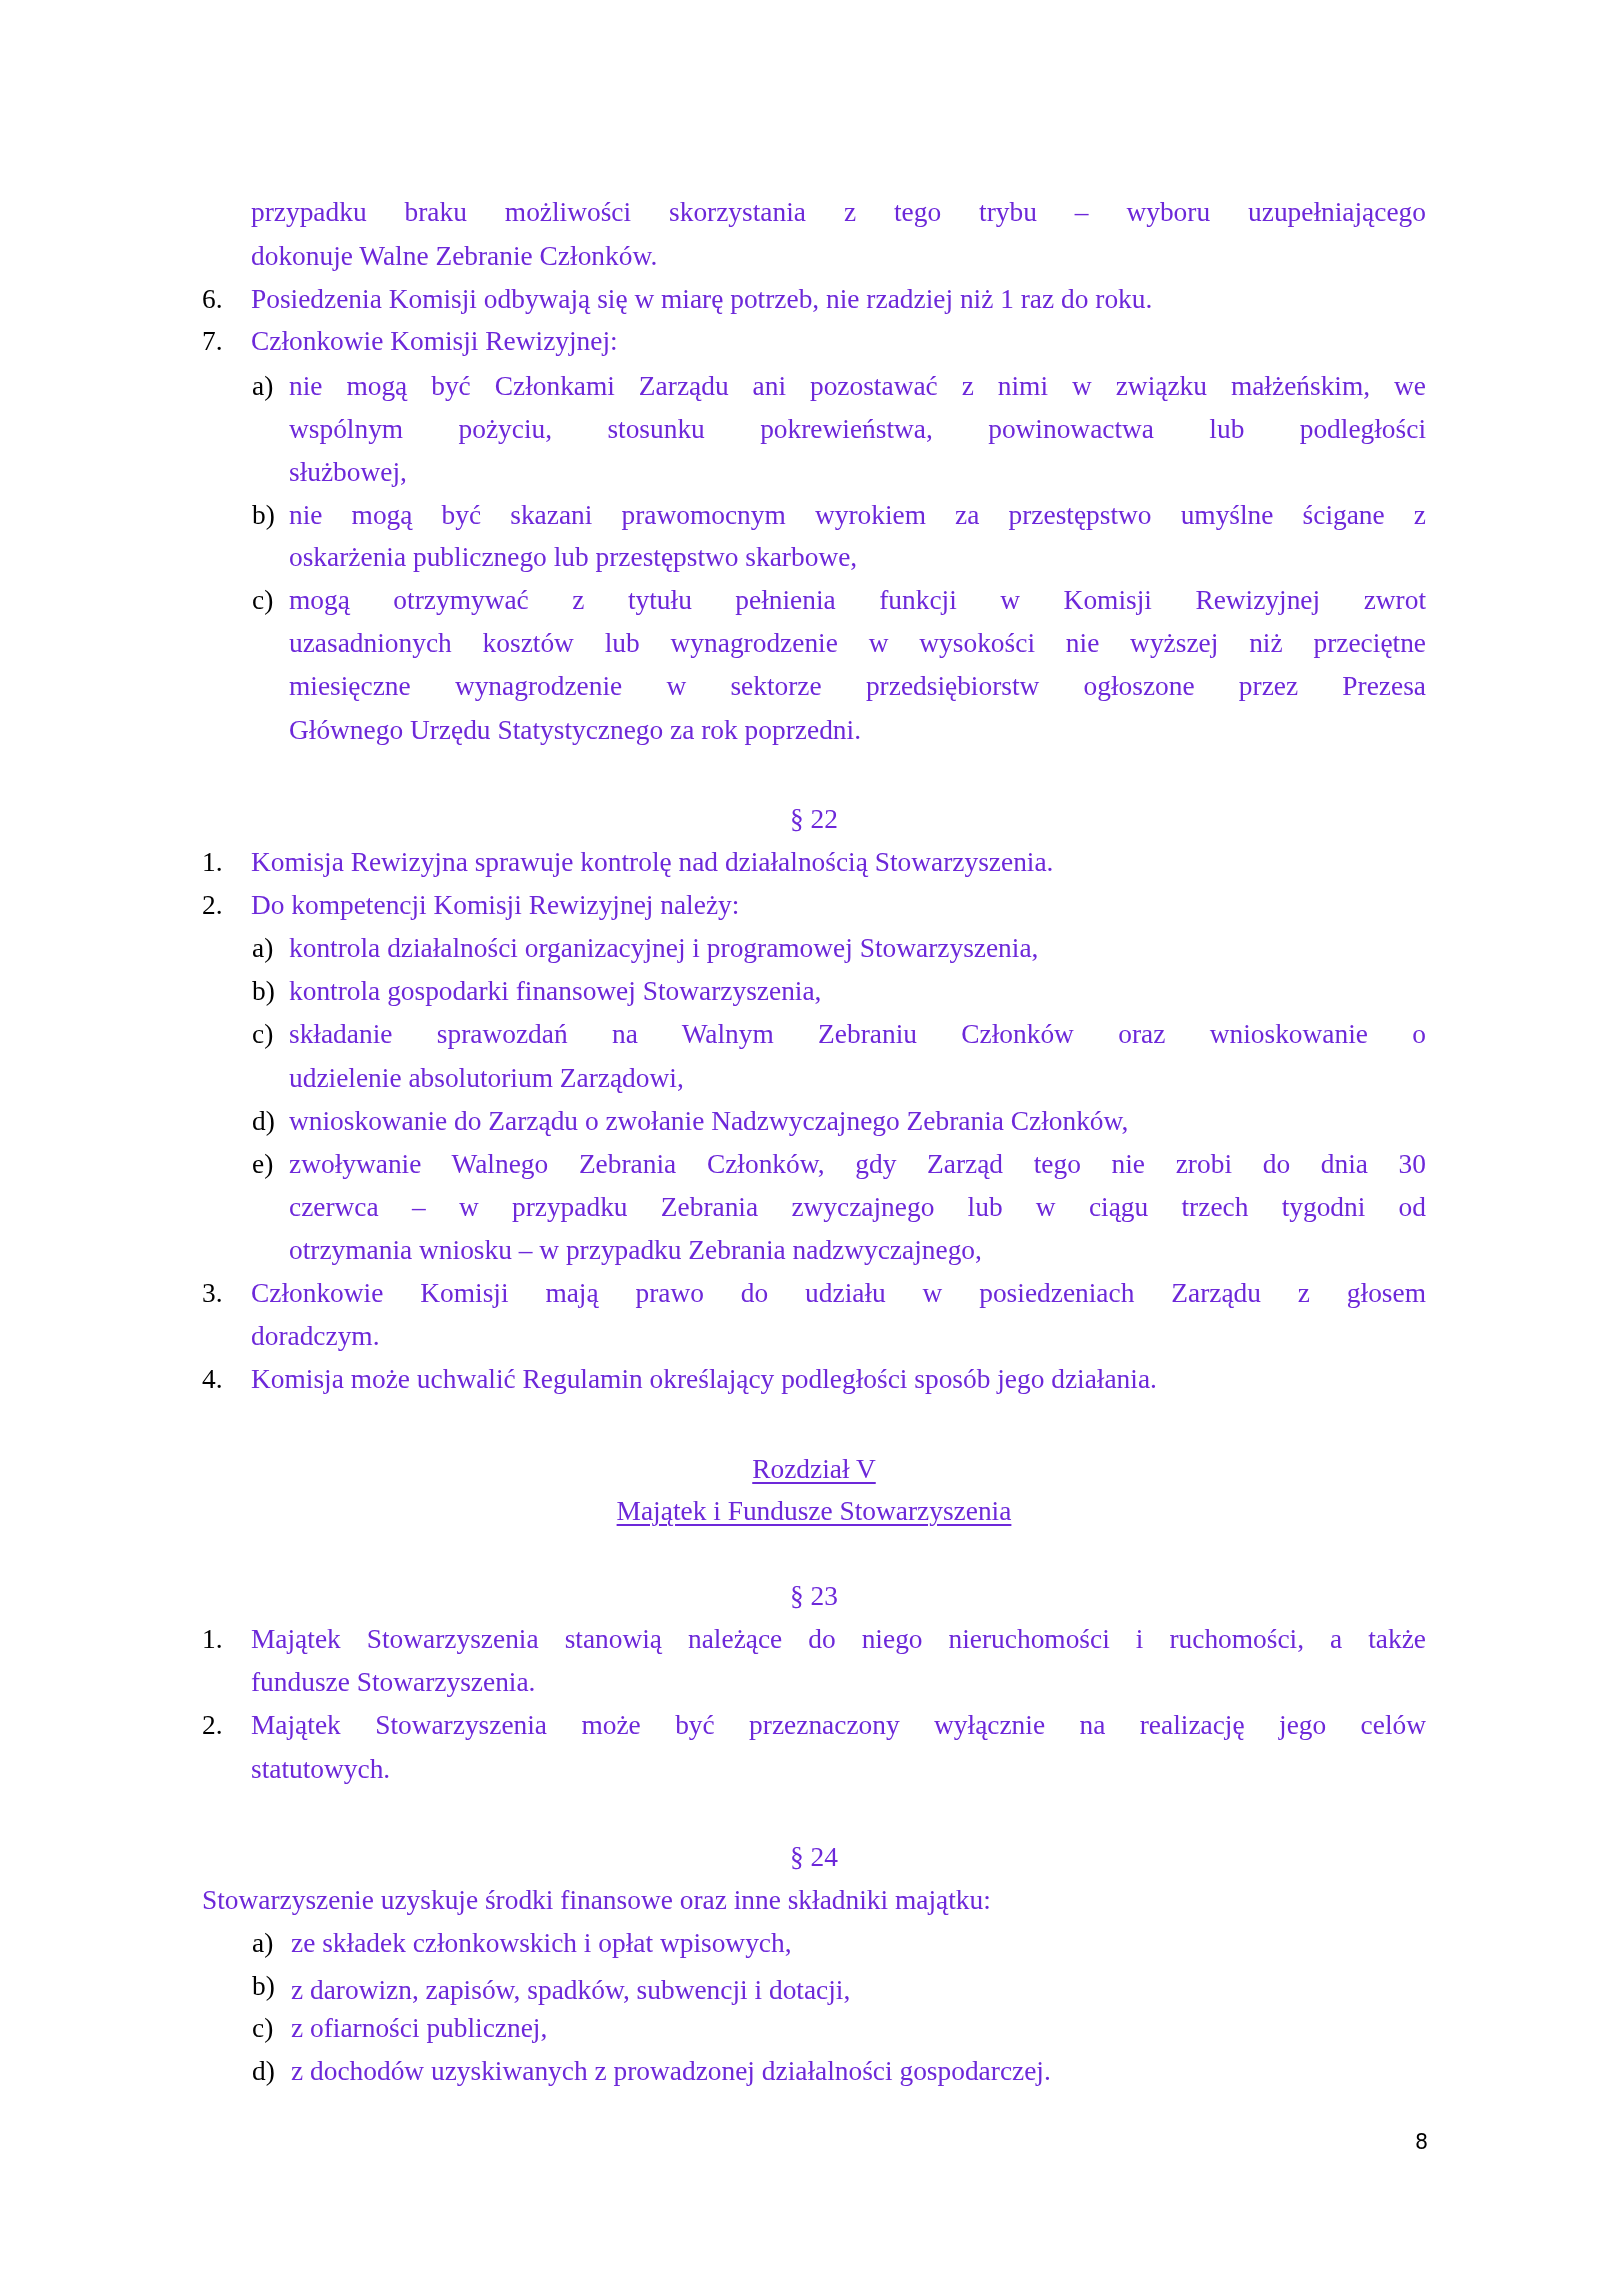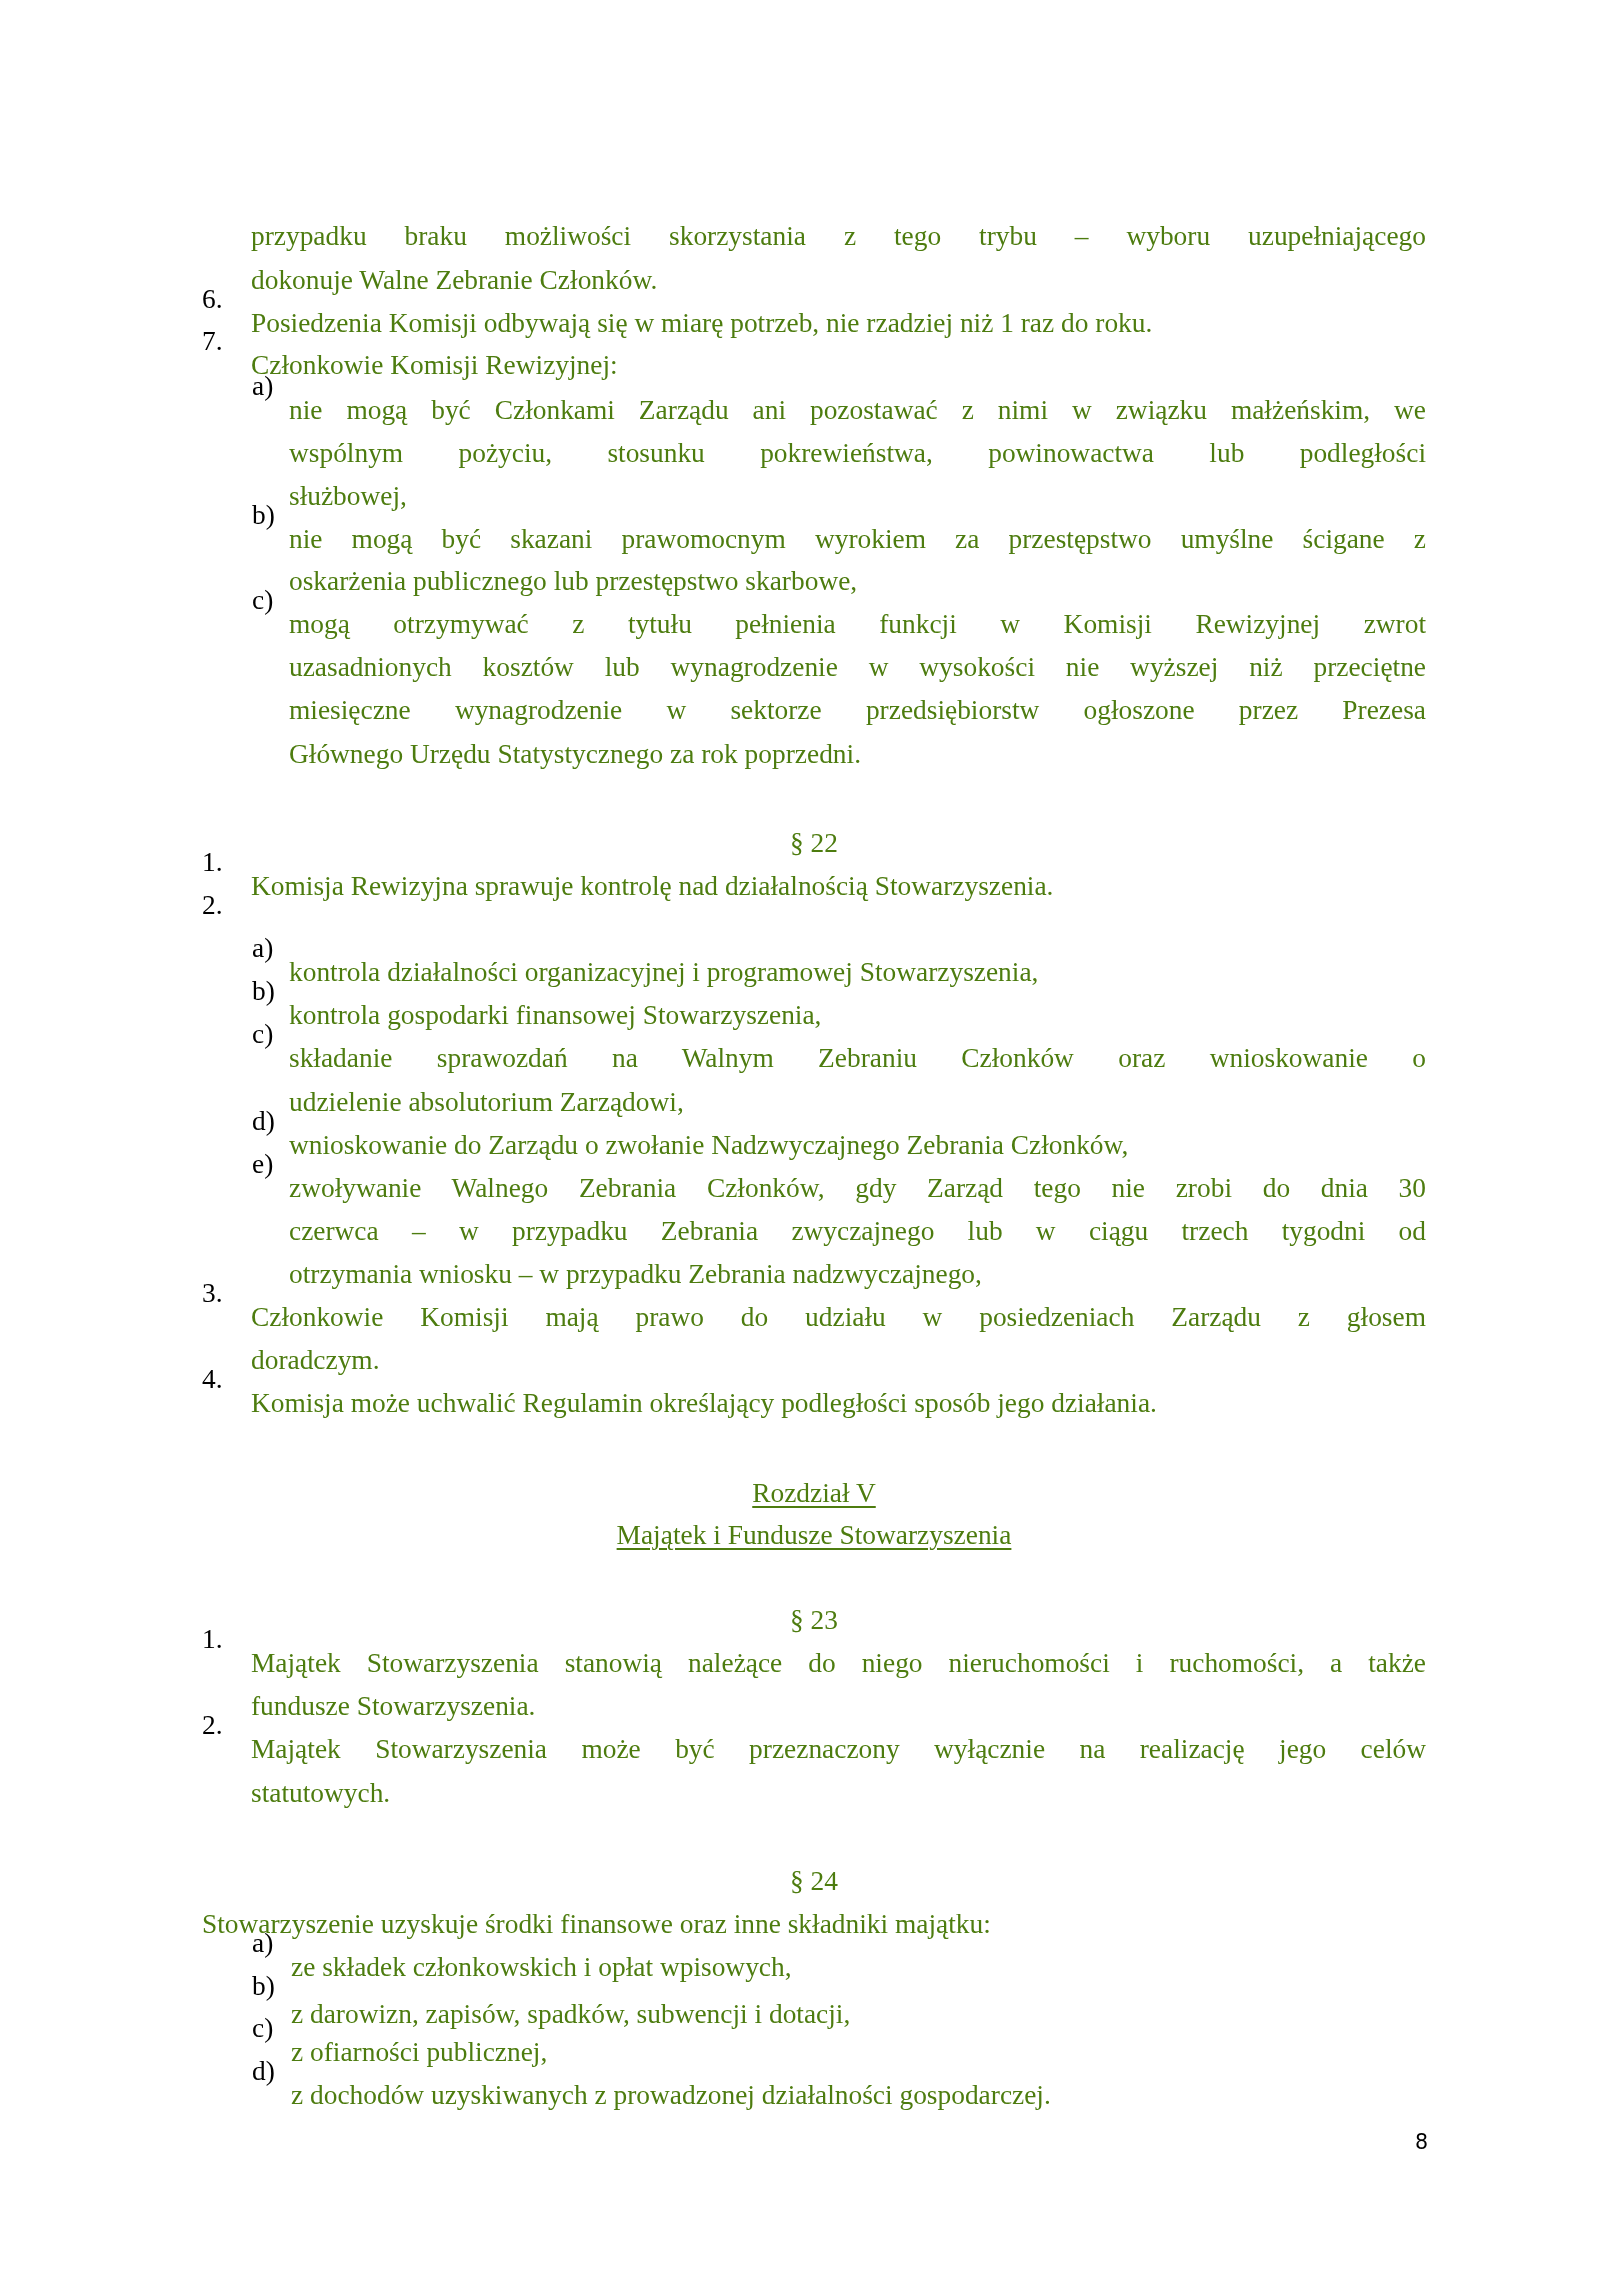--- a/index.html
+++ b/index.html
@@ -5,22 +5,21 @@
     html, body { margin: 0; padding: 0; background: #ffffff; }
     body { width: 1621px; height: 2293px; position: relative; overflow: hidden; }
     .page { position: absolute; left: 0; top: 0; width: 1621px; height: 2293px; background: #fff; color: #000; }
     .ln {
       position: absolute;
       font-family: "Liberation Serif", "DejaVu Serif", serif;
       font-size: 27.4px;
       line-height: 33px;
       height: 33px;
       white-space: nowrap;
-      color: #4d7c0f;
-      margin-top: 24px;
+      color: #6d28d9;
     }
     .j { text-align: justify; text-align-last: justify; white-space: normal; overflow: hidden; }
     .num { position: absolute; font-family: "Liberation Serif", "DejaVu Serif", serif; font-size: 27.4px; line-height: 33px; color: #000; }
     .center { text-align: center; left: 202px; width: 1224px; }
     .u { text-decoration: underline; text-underline-offset: 3.9px; text-decoration-thickness: 2px; }
     .pageno {
       position: absolute; left: 1353px; width: 75px; text-align: right;
       font-family: "DejaVu Sans", "Liberation Sans", sans-serif; font-size: 20.6px; line-height: 25.5px; color: #000;
     }
   </style>
@@ -52,20 +51,21 @@
   <div class="ln j" style="left:289px; width:1137px; top:627px;">uzasadnionych kosztów lub wynagrodzenie w wysokości nie wyższej niż przeciętne</div>
   <div class="ln" style="left:289px; top:714px;">Głównego Urzędu Statystycznego za rok poprzedni.</div>
   <div class="ln j" style="left:289px; width:1137px; top:670px;">miesięczne wynagrodzenie w sektorze przedsiębiorstw ogłoszone przez Prezesa</div>
 
   <div class="ln center" style="top:803px;">§ 22</div>
 
   <div class="num" style="left:202px; top:846px;">1.</div>
   <div class="ln" style="left:251px; top:846px;">Komisja Rewizyjna sprawuje kontrolę nad działalnością Stowarzyszenia.</div>
 
   <div class="num" style="left:202px; top:889px;">2.</div>
+  <div class="ln" style="left:251px; top:889px;">Do kompetencji Komisji Rewizyjnej należy:</div>
 
   <div class="num" style="left:252px; top:932px;">a)</div>
   <div class="ln" style="left:289px; top:932px;">kontrola działalności organizacyjnej i programowej Stowarzyszenia,</div>
 
   <div class="num" style="left:252px; top:975px;">b)</div>
   <div class="ln" style="left:289px; top:975px;">kontrola gospodarki finansowej Stowarzyszenia,</div>
 
   <div class="num" style="left:252px; top:1018px;">c)</div>
   <div class="ln j" style="left:289px; width:1137px; top:1018px;">składanie sprawozdań na Walnym Zebraniu Członków oraz wnioskowanie o</div>
   <div class="ln" style="left:289px; top:1062px;">udzielenie absolutorium Zarządowi,</div>

